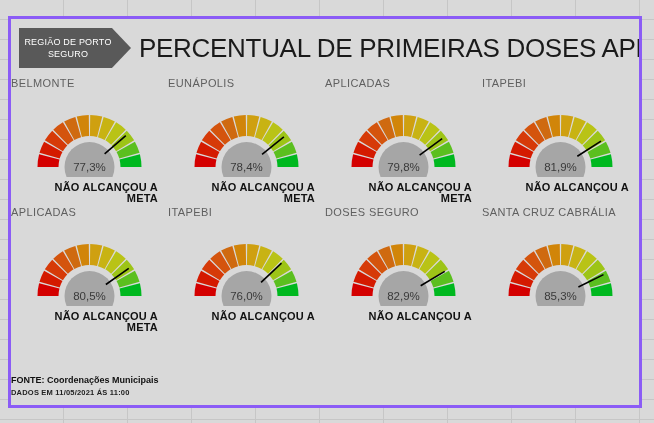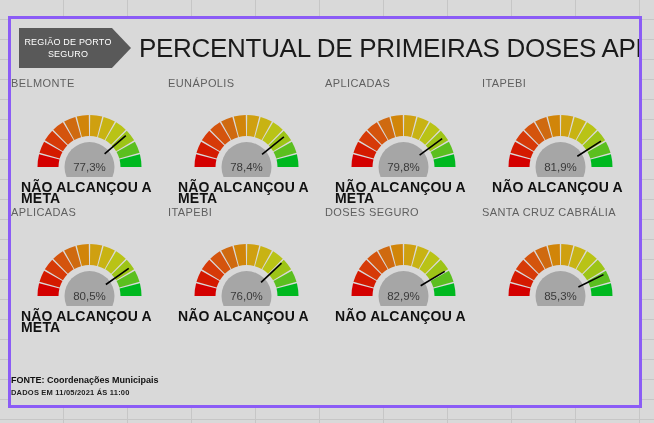--- a/index.html
+++ b/index.html
@@ -43,21 +43,21 @@
   .row{display:flex;}
   .cell{width:157px;position:relative;}
   .g-title{
     text-align:left;font-size:11px;color:#5f5f5f;
     letter-spacing:.4px;height:16px;line-height:16px;
     white-space:nowrap;
   }
   .gauge-wrap{position:relative;width:157px;height:80px;margin-top:6px;}
   .gauge-wrap svg{display:block;margin:0 auto;}
   .g-caption{
-    text-align:left;font-size:14px;font-weight:bold;color:#111;
+    text-align:right;font-size:11px;font-weight:bold;color:#111;
     line-height:11px;letter-spacing:.2px;margin-top:5px;
     padding:0 10px;box-sizing:border-box;
   }
   .val-txt{
     font-size:11.5px;fill:#3a3a3a;font-family:"Liberation Sans", sans-serif;
   }
   
   .footer{position:absolute;left:0;right:0;bottom:7px;}
   .f1{font-size:9px;font-weight:bold;color:#111;line-height:13px;}
   .f2{font-size:7.5px;font-weight:bold;color:#222;line-height:11px;letter-spacing:.2px;}

